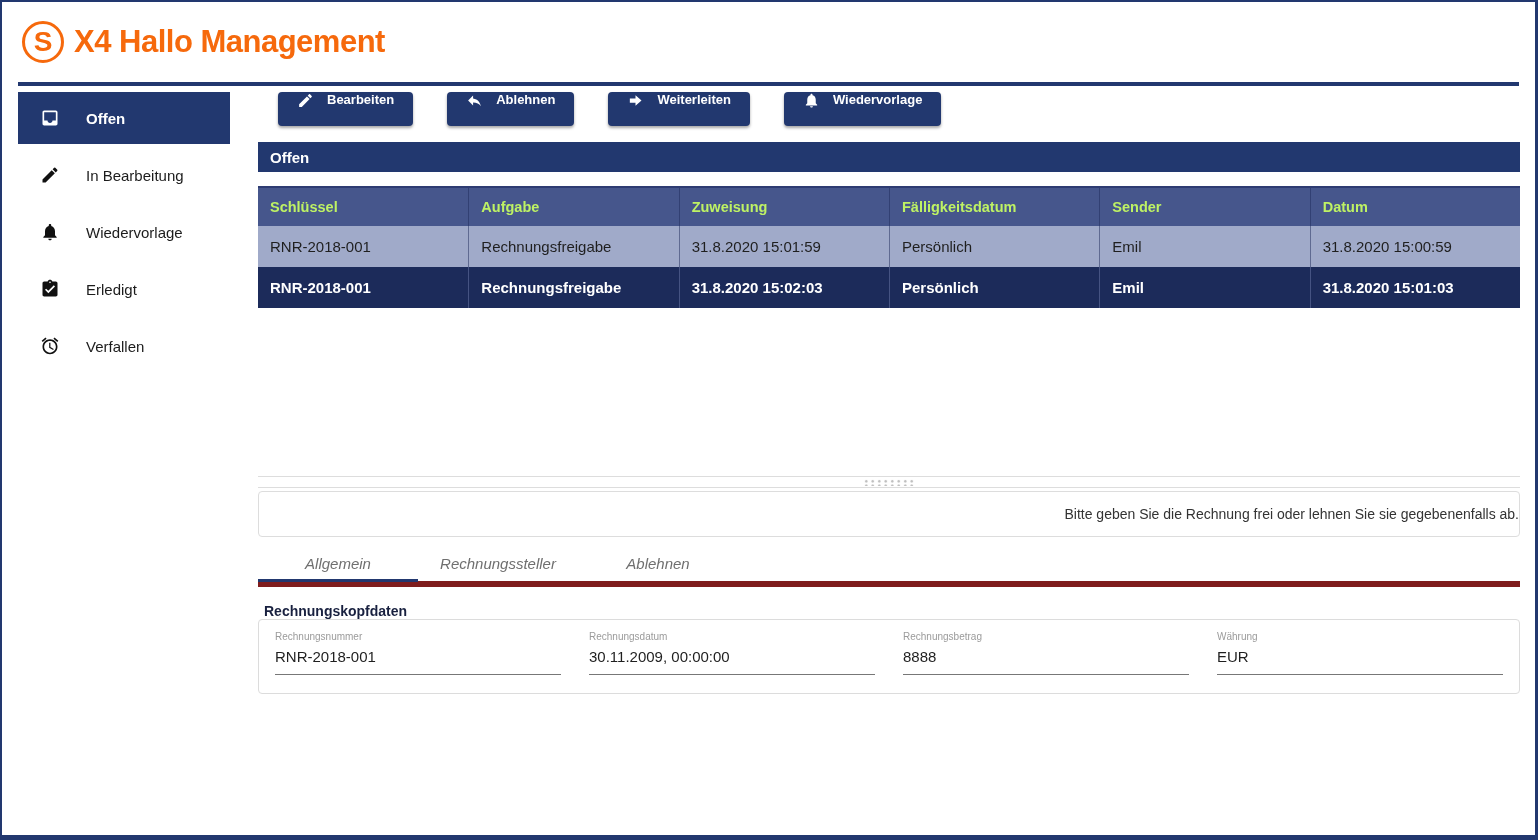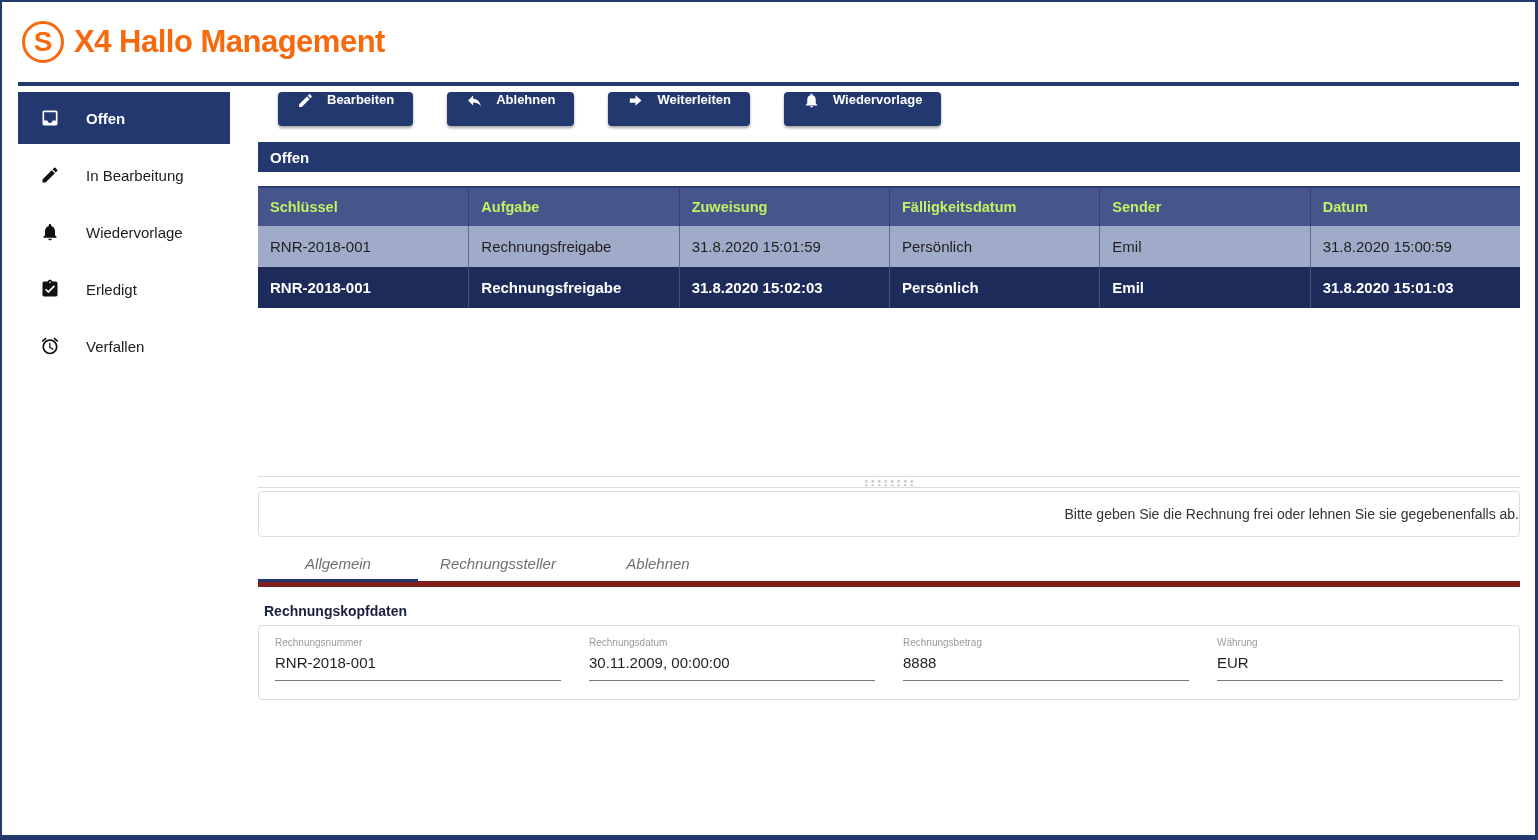--- a/index.html
+++ b/index.html
@@ -73,21 +73,21 @@
   
   .message-card { margin-top: 3px; border: 1px solid #ddd; border-radius: 4px; height: 46px;
                   display: flex; align-items: center; padding-left: 16px; font-size: 14px; color: #333; justify-content: flex-end; }
 
   .tabs { margin-top: 8px; display: flex; border-bottom: 6px solid #7f1d1d; height: 42px; font-style: italic; }
   .tab { width: 160px; display: flex; align-items: center; justify-content: center;
          color: #6f6f6f; font-size: 15px; position: relative; cursor: pointer; }
   .tab.active::after { content: ""; position: absolute; left: 0; right: 0; bottom: -1px;
                        height: 3px; background: #22386f; }
 
-  .detail-section-title { margin: 16px 0 6px 6px; font-weight: bold; font-size: 14px; color: #18203f; }
+  .detail-section-title { margin: 16px 0 0 6px; font-weight: bold; font-size: 14px; color: #18203f; }
 
   .form-card { border: 1px solid #dcdcdc; border-radius: 4px; padding: 11px 16px 18px;
                display: grid; grid-template-columns: repeat(4, 1fr); column-gap: 28px; }
   .field { display: flex; flex-direction: column; }
   .field-label { font-size: 10px; color: #9b9b9b; }
   .field-value { font-size: 15px; color: #1f1f1f; margin-top: 6px; }
   .field-rule { border-bottom: 1px solid #777; margin-top: 9px; }
 </style>
 </head>
 <body>

